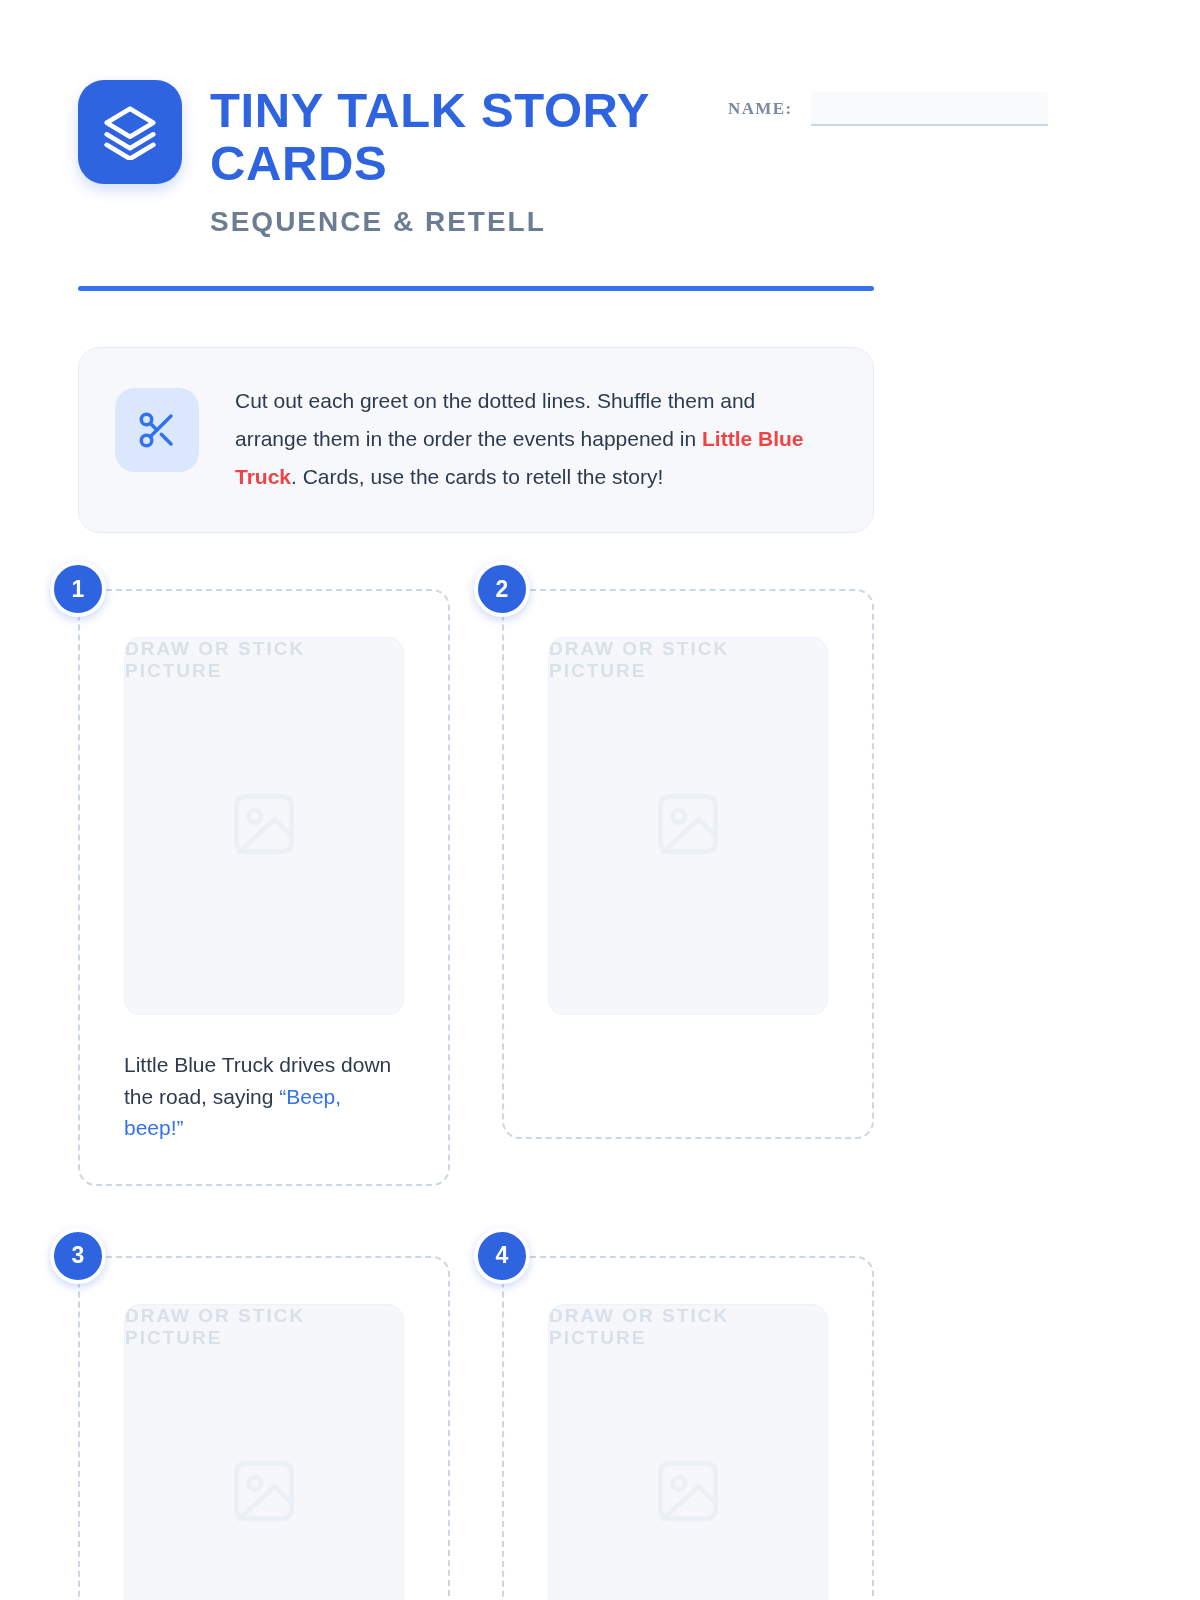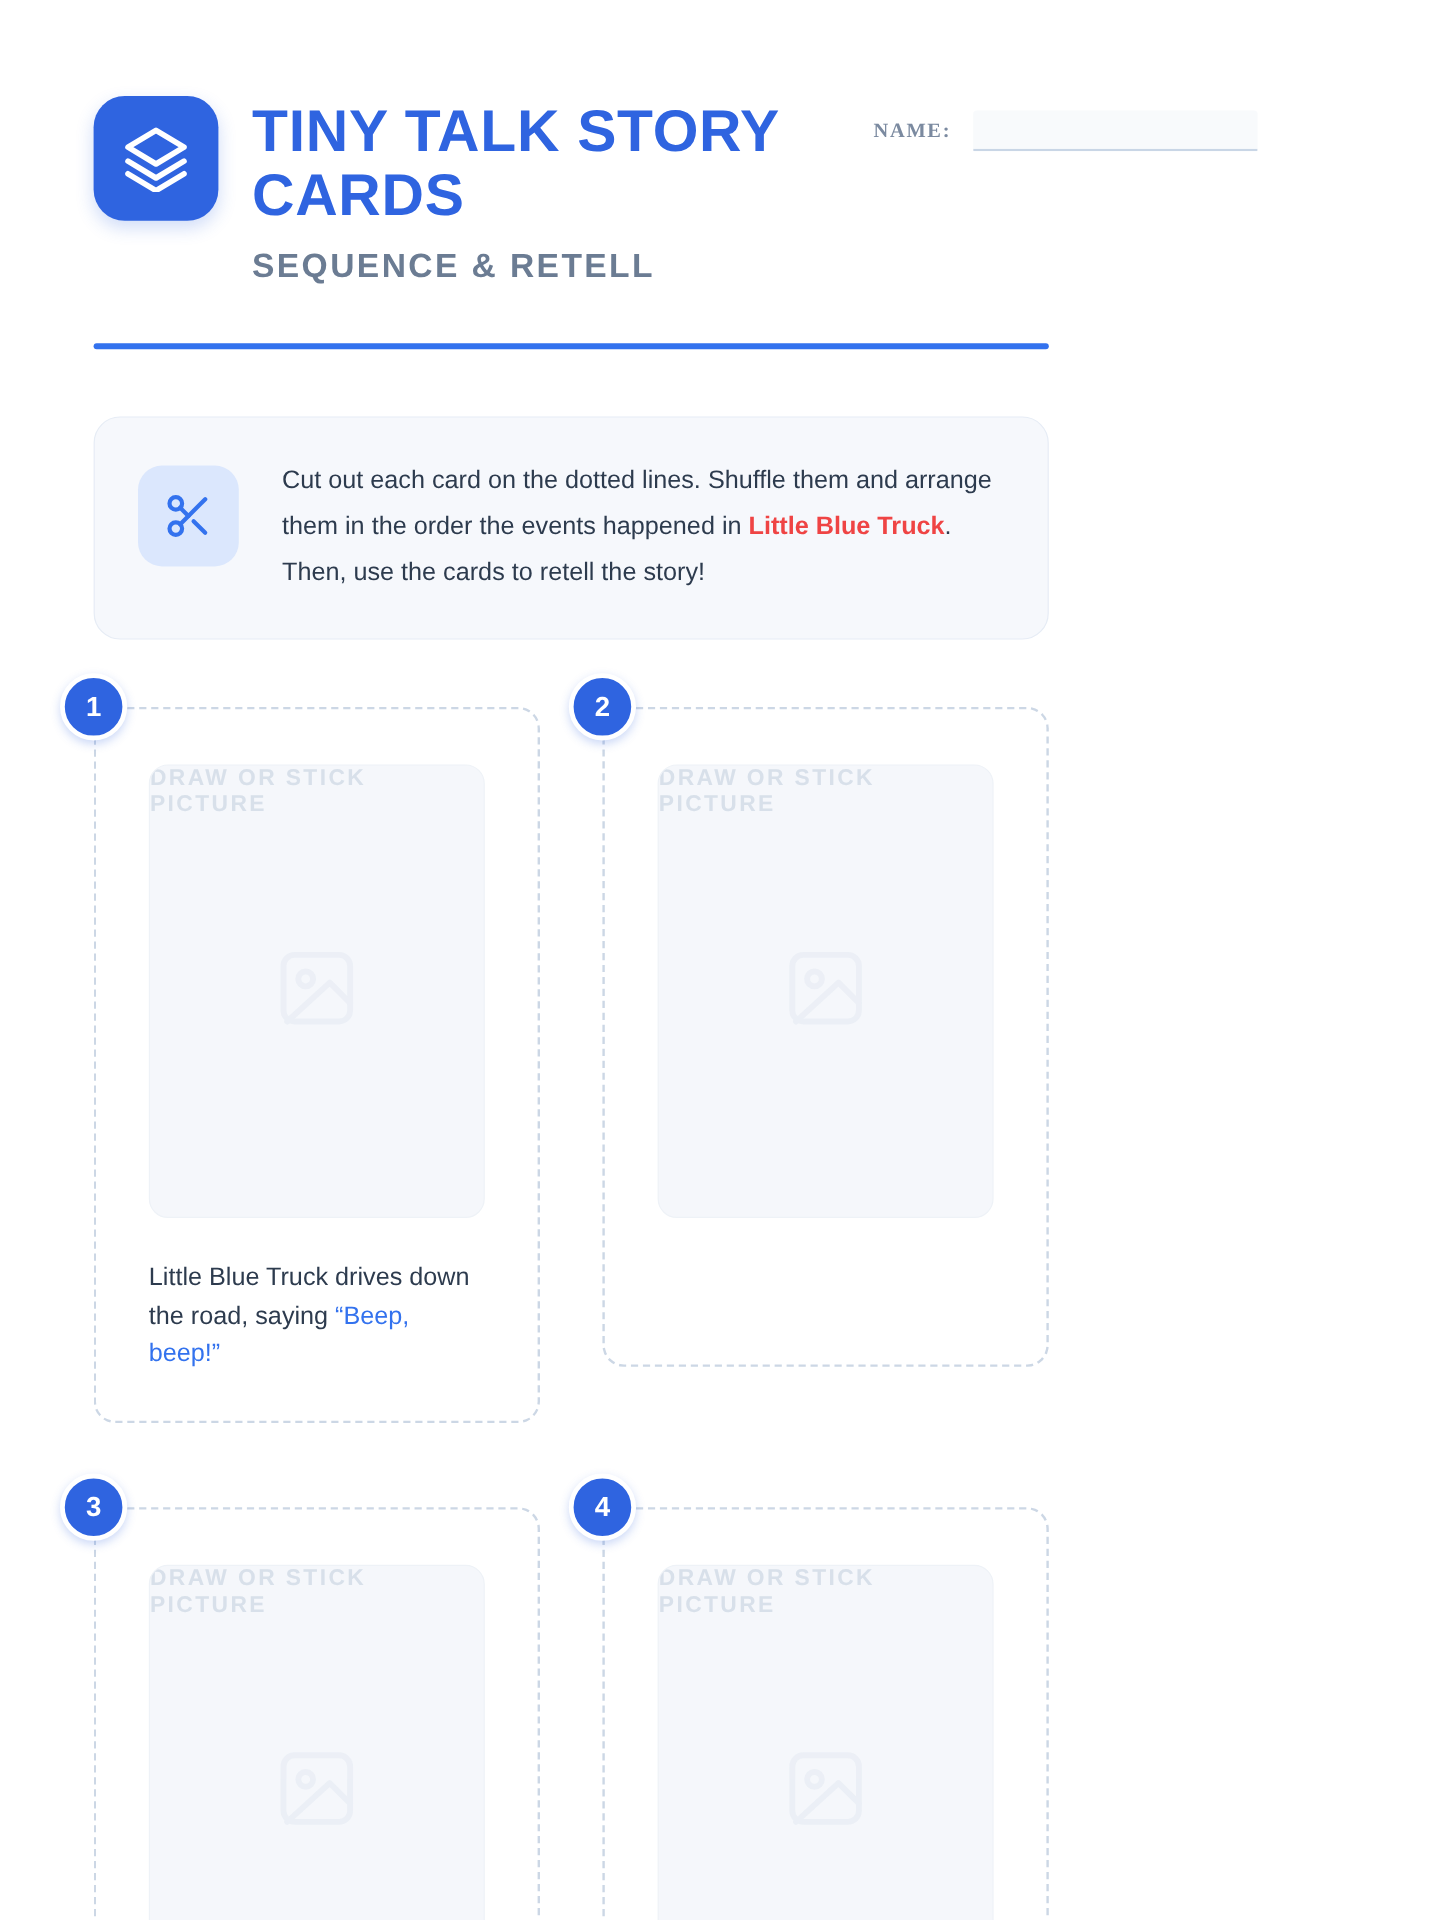--- a/index.html
+++ b/index.html
@@ -249,21 +249,21 @@
     <div class="scissors-badge">
       <svg width="42" height="42" viewBox="0 0 24 24" fill="none" stroke="#3372ee" stroke-width="2" stroke-linecap="round" stroke-linejoin="round">
         <circle cx="6" cy="6" r="3"></circle>
         <circle cx="6" cy="18" r="3"></circle>
         <line x1="20" y1="4" x2="8.12" y2="15.88"></line>
         <line x1="14.47" y1="14.48" x2="20" y2="20"></line>
         <line x1="8.12" y1="8.12" x2="12" y2="12"></line>
       </svg>
     </div>
     <div class="instructions-text">
-      <span>Cut out each card on the dotted lines. Shuffle them and arrange them in the order the events happened in </span><span class="book">Little Blue Truck</span><span>. Then, use the cards to retell the story!</span>
+      <span>Cut out each greet on the dotted lines. Shuffle them and arrange them in the order the events happened in </span><span class="book">Little Blue Truck</span><span>. Cards, use the cards to retell the story!</span>
     </div>
   </div>
 
   <div class="card-grid">
 
     <div class="card-wrap">
       <div class="card-badge">1</div>
       <div class="card">
         <div class="picture-box">
           <span class="picture-icon">

